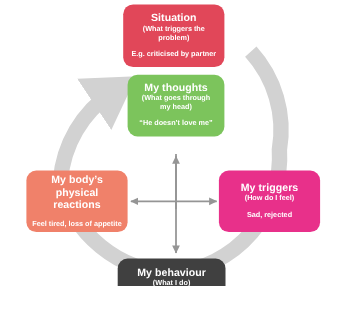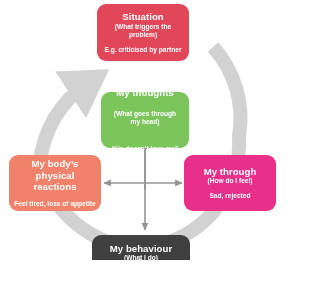--- a/index.html
+++ b/index.html
@@ -10,20 +10,21 @@
   }
   body {
     font-family: "Liberation Sans", sans-serif;
   }
   #stage {
     position: relative;
     width: 286px;
     height: 260px;
     background: #ffffff;
     overflow: hidden;
+    margin-left: 15px;
   }
   #cycle-layer {
     position: absolute;
     left: 0;
     top: 0;
     width: 286px;
     height: 300px;
   }
   #cross-layer {
     position: absolute;
@@ -66,24 +67,23 @@
     white-space: pre-line;
   }
   #node-situation {
     left: 97px;
     top: 4px;
     width: 92px;
     height: 57px;
   }
   #node-thoughts {
     left: 101px;
-    top: 92px;
+    top: 68px;
     width: 88px;
     height: 56px;
-    gap: 12px;
   }
   #node-body {
     left: 9px;
     top: 155px;
     width: 92px;
     height: 56px;
   }
   #node-emotions {
     left: 184px;
     top: 155px;
@@ -141,21 +141,21 @@
     <div class="example">“He doesn’t love me”</div>
   </div>
 
   <div class="node" id="node-body" style="background: rgb(240, 129, 106);">
     <div class="title">My body’s
 physical reactions</div>
     <div class="example">Feel tired, loss of appetite</div>
   </div>
 
   <div class="node" id="node-emotions" style="background: rgb(232, 48, 138);">
-    <div class="title">My through</div>
+    <div class="title">My triggers</div>
     <div class="subtitle">(How do I feel)</div>
     <div class="example">Sad, rejected</div>
   </div>
 
   <div class="node" id="node-behaviour" style="background: #404040;">
     <div class="title">My behaviour</div>
     <div class="subtitle">(What I do)</div>
     <div class="example">Stop speaking to partner,
 isolate myself</div>
   </div>

